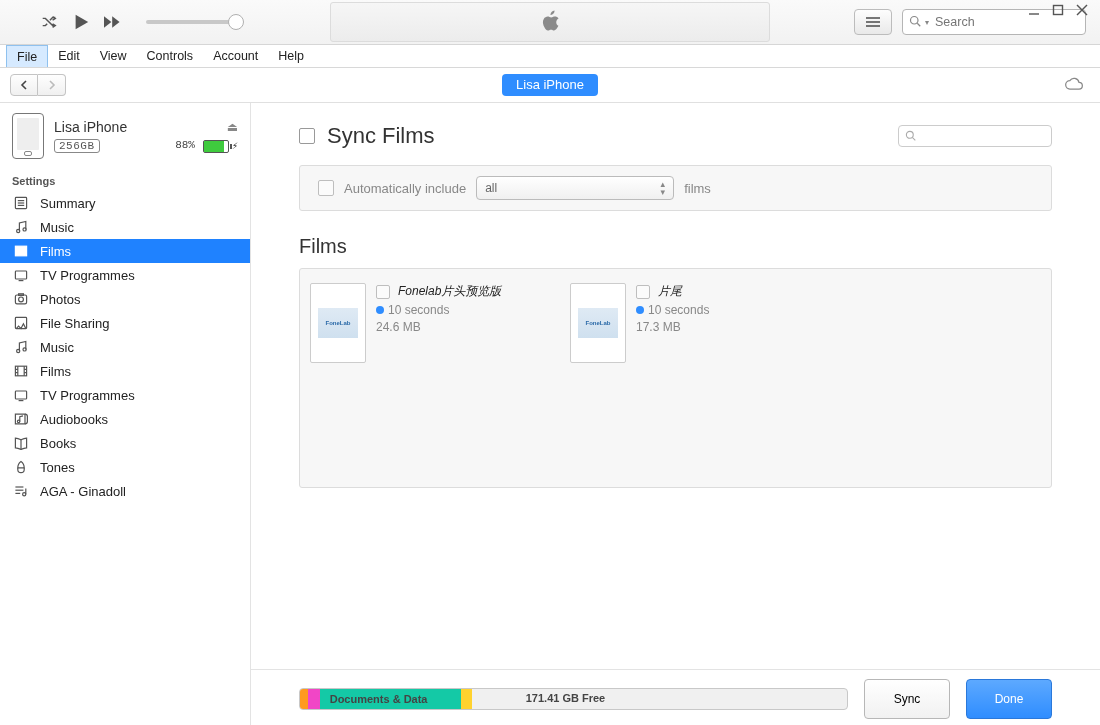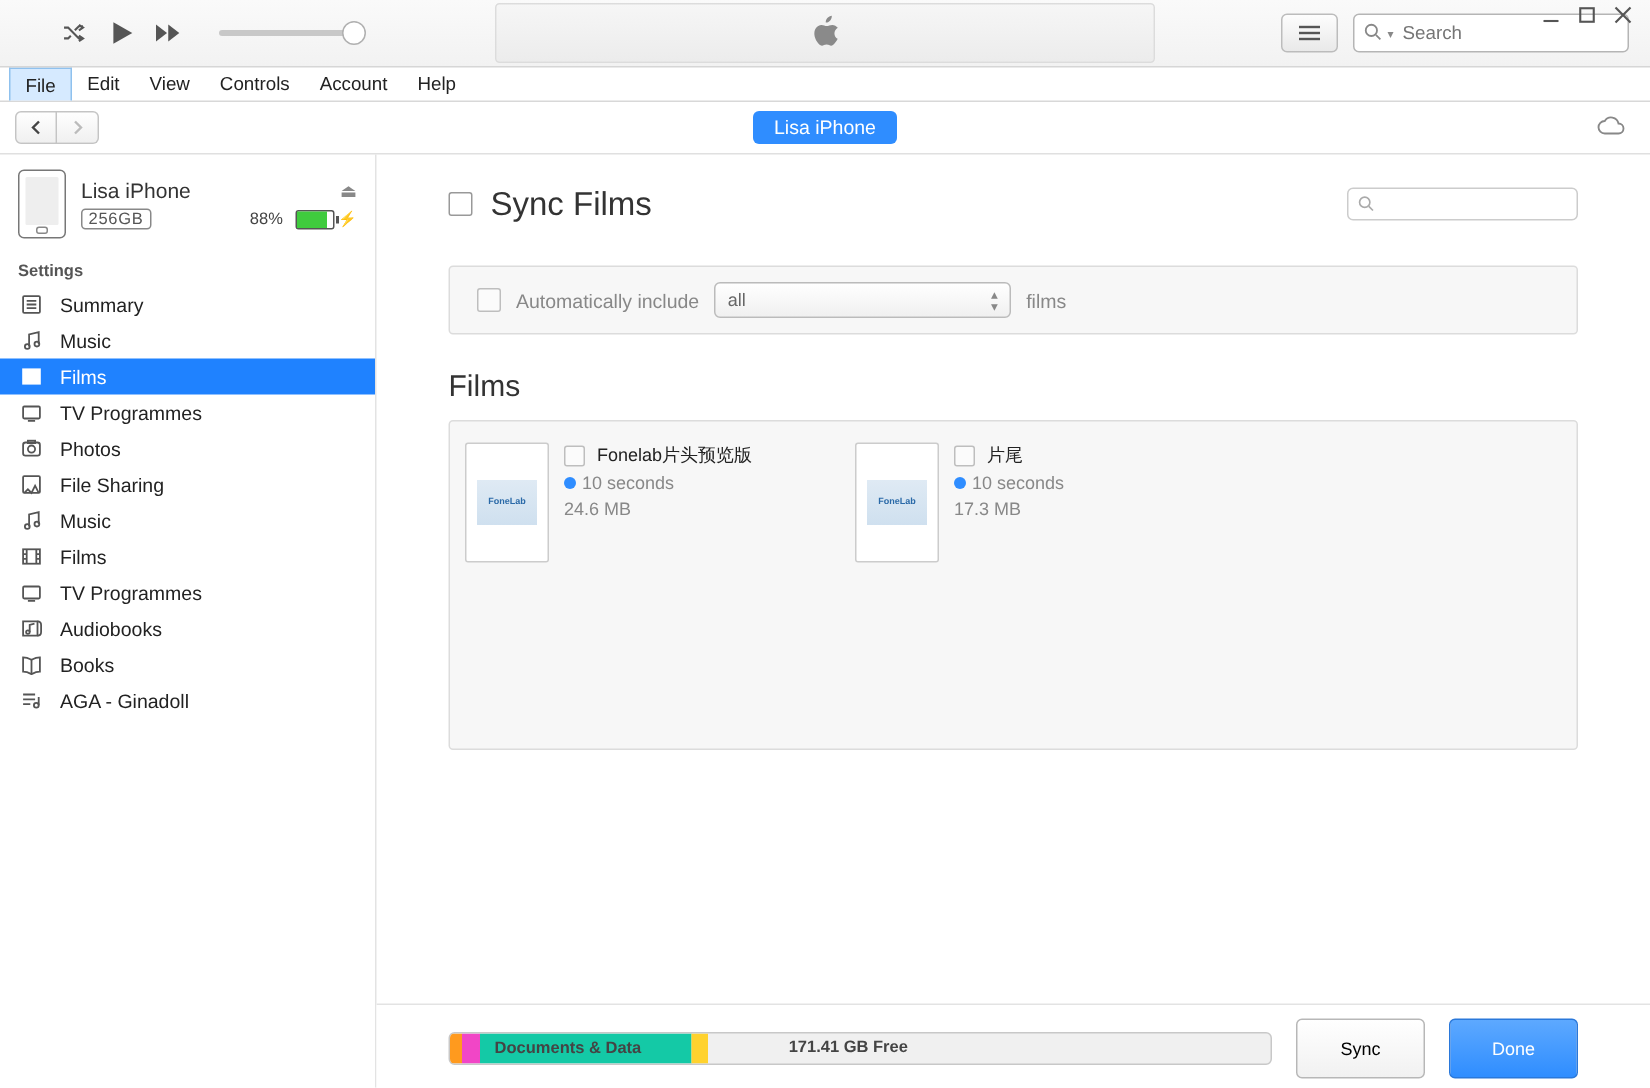--- a/index.html
+++ b/index.html
@@ -85,21 +85,21 @@
     width:250px; border-right:1px solid #e3e3e3; background:#fff;
     overflow:hidden;
   }
   .device-row { display:flex; align-items:center; gap:10px; padding:10px 12px 6px 12px; }
   .phone-ico {
     width:30px; height:44px; border:1.5px solid #777; border-radius:4px; position:relative; background:#fff;
   }
   .phone-ico::before { content:""; position:absolute; top:4px; left:4px; right:4px; bottom:8px; background:#eee; border-radius:1px;}
   .phone-ico::after { content:""; position:absolute; bottom:2px; left:50%; transform:translateX(-50%); width:6px; height:3px; border:1px solid #888; border-radius:2px;}
   .device-name { font-size:14px; color:#333; }
-  .device-sub { display:flex; align-items:center; gap:8px; margin-top:4px; font-size:11px;}
+  .device-sub { display:flex; gap:8px; margin-top:4px; font-size:11px;font-family:Liberation Mono, monospace;}
   .capacity-badge { border:1px solid #888; border-radius:3px; padding:0 4px; font-size:11px; color:#555; letter-spacing:0.5px;}
   .eject { color:#888; margin-left:auto; font-size:12px; cursor:pointer;}
   .battery { display:inline-flex; align-items:center; gap:3px; }
   .batt-body { width:24px; height:11px; border:1px solid #555; border-radius:2px; position:relative;}
   .batt-body::after{content:""; position:absolute; right:-4px; top:3px; width:2px; height:5px; background:#555;}
   .batt-fill { width:85%; height:100%; background:#3FCB3E;}
   .bolt { font-size:10px; color:#333;}
   .batt-pct { font-size:11px; color:#444; margin-left:auto;}
   .sec-head { font-size:11px; font-weight:bold; color:#555; padding:10px 12px 4px; }
   .sb-item { display:flex; align-items:center; gap:10px; height:24px; padding:0 12px; cursor:pointer; font-size:13px;}
@@ -109,35 +109,35 @@
   .sb-ico svg { stroke:#555; }
 
   .content { flex:1; display:flex; flex-direction:column; }
   .content-inner { flex:1; padding:20px 48px 10px 48px; overflow:auto; }
   .sync-header { display:flex; align-items:center; justify-content:space-between; }
   .sync-title { display:flex; align-items:center; gap:12px; font-size:22px; color:#333; }
   .chk { width:14px; height:14px; border:1px solid #999; background:#fff; border-radius:2px;}
   .mini-search { width:140px; height:20px; border:1px solid #ccc; border-radius:4px; background:#fff; display:flex; align-items:center; padding:0 6px; gap:4px;}
   .mini-search input { border:none; outline:none; width:100%; font-size:11px; background:transparent;}
   .option-bar {
-    margin-top:28px; border:1px solid #dcdcdc; border-radius:3px; background:#f7f7f7;
+    margin-top:16px; border:1px solid #dcdcdc; border-radius:3px; background:#f7f7f7;
     padding:10px 18px; display:flex; align-items:center; gap:10px; color:#888;
   }
   .dropdown { width:180px; height:22px; border:1px solid #bbb; border-radius:4px; background:linear-gradient(#fff,#f0f0f0);
     display:flex; align-items:center; justify-content:space-between; padding:0 8px; font-size:12px; color:#666;}
   .films-title { font-size:20px; color:#333; margin:24px 0 10px;}
   .films-box {
     border:1px solid #dcdcdc; border-radius:3px; background:#f7f7f7; min-height:190px; padding:14px 10px;
     display:flex; gap:30px; align-items:flex-start;
   }
   .film-card { display:flex; gap:10px; width:230px;}
   .thumb { width:54px; height:78px; border:1px solid #ccc; background:#fff; border-radius:2px; display:flex; align-items:center; justify-content:center;}
   .thumb-inner{ width:40px; height:30px; background:linear-gradient(#dfeaf4,#cfe0ef); display:flex; align-items:center; justify-content:center; font-size:6px; color:#2b6aa8; font-weight:bold;}
   .film-meta { display:flex; flex-direction:column; gap:3px; font-size:12px;}
-  .film-name-row { display:flex; align-items:center; gap:8px;}
+  .film-name-row { display:flex; align-items:center; gap:8px;font-style:italic;}
   .dot { width:8px; height:8px; border-radius:50%; background:#2f8dff; display:inline-block; margin-right:4px;}
   .muted { color:#888; }
 
   .bottom-bar {
     height:58px; border-top:1px solid #e3e3e3; display:flex; align-items:center; padding:0 48px 0 48px; gap:16px;
     background:#fff;
   }
   .storage {
     flex:1; height:20px; border:1px solid #c8c8c8; border-radius:4px; position:relative; overflow:hidden;
     background:#f0f0f0; font-size:11px; font-weight:bold; color:#444;
@@ -390,20 +390,30 @@
           <span>Audiobooks</span>
         </div>
         <div class="sb-item">
           <span class="sb-ico">
             <svg width="16" height="16" viewBox="0 0 20 20" fill="none" stroke="#555" stroke-width="1.5">
               <path d="M3 4c3 0 5 1 7 2 2-1 4-2 7-2v12c-3 0-5 1-7 2-2-1-4-2-7-2V4z"></path>
               <line x1="10" y1="6" x2="10" y2="18"></line>
             </svg>
           </span>
           <span>Books</span>
+        </div>
+        <div class="sb-item">
+          <span class="sb-ico">
+            <svg width="16" height="16" viewBox="0 0 20 20" fill="none" stroke="#555" stroke-width="1.5">
+              <path d="M10 3c-3 2-4 4-4 8h8c0-4-1-6-4-8z"></path>
+              <path d="M6 11v2a4 4 0 008 0v-2"></path>
+              <line x1="10" y1="17" x2="10" y2="17"></line>
+            </svg>
+          </span>
+          <span>Tones</span>
         </div>
         <div class="sb-item">
           <span class="sb-ico">
             <svg width="16" height="16" viewBox="0 0 20 20" fill="none" stroke="#555" stroke-width="1.5">
               <line x1="3" y1="5" x2="13" y2="5"></line>
               <line x1="3" y1="9" x2="13" y2="9"></line>
               <line x1="3" y1="13" x2="9" y2="13"></line>
               <circle cx="14" cy="14" r="2"></circle>
               <path d="M16 14V7"></path>
             </svg>

